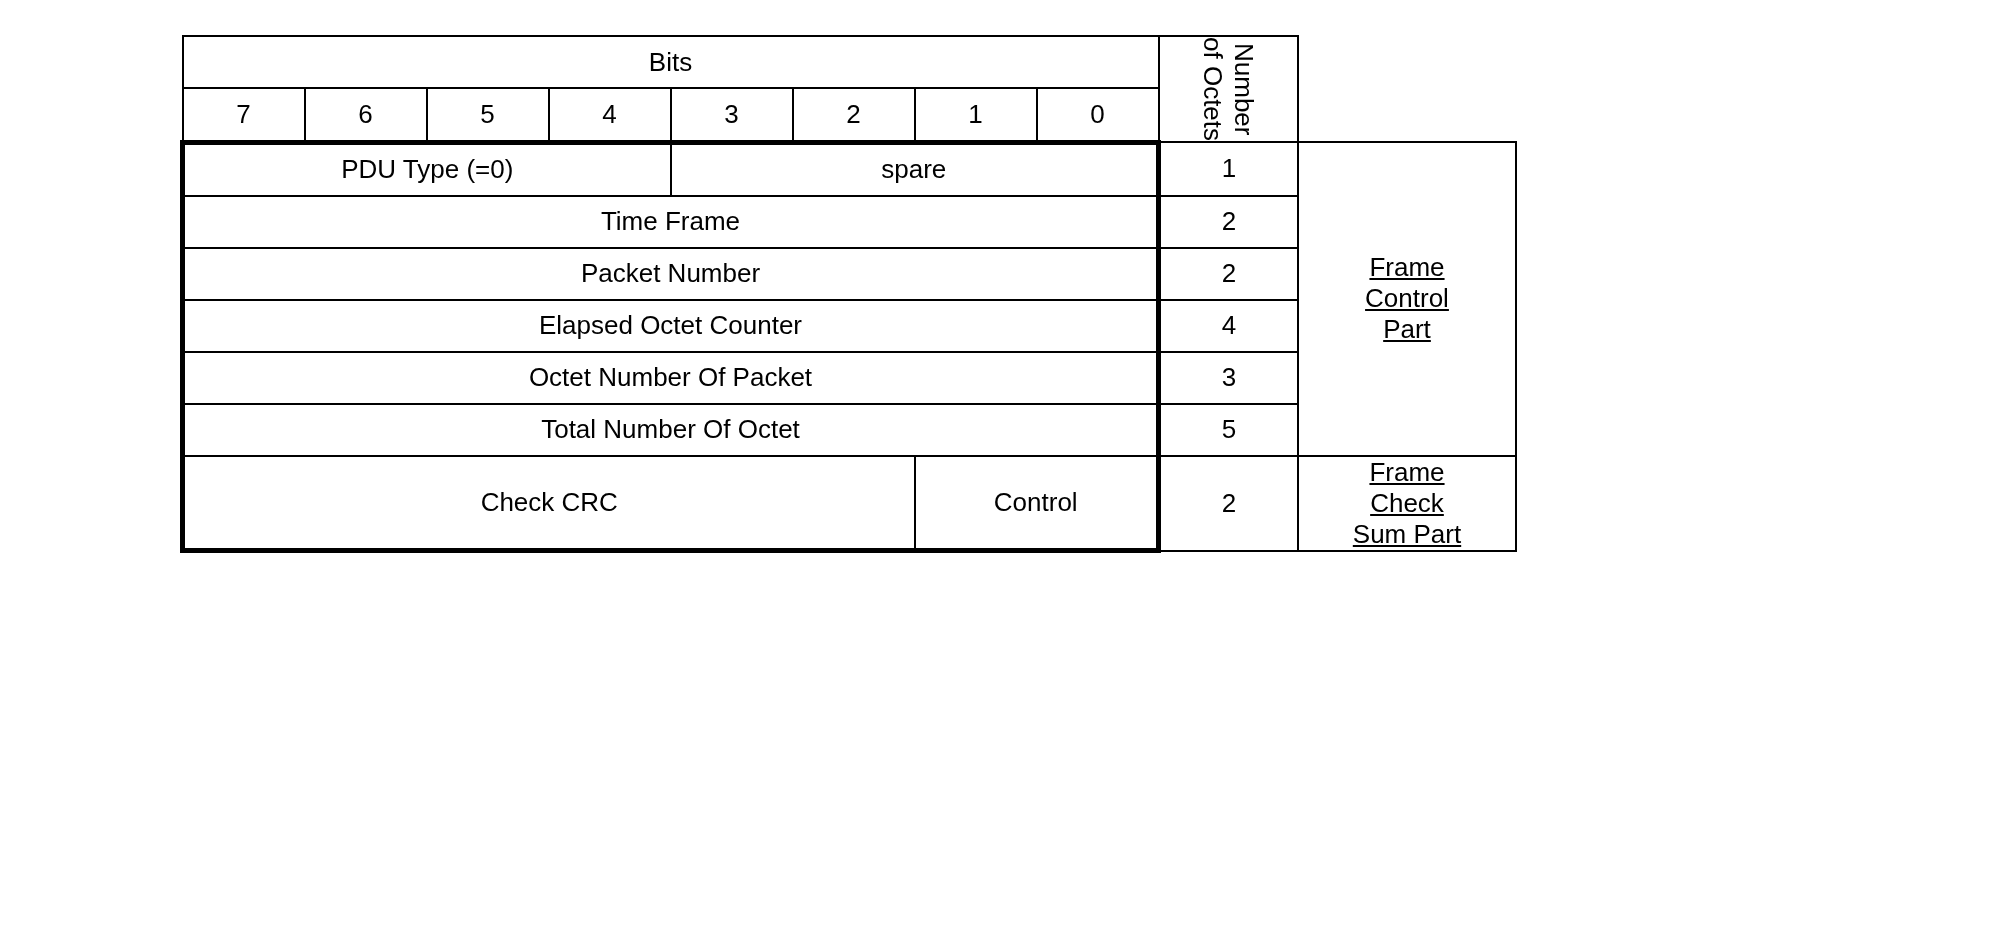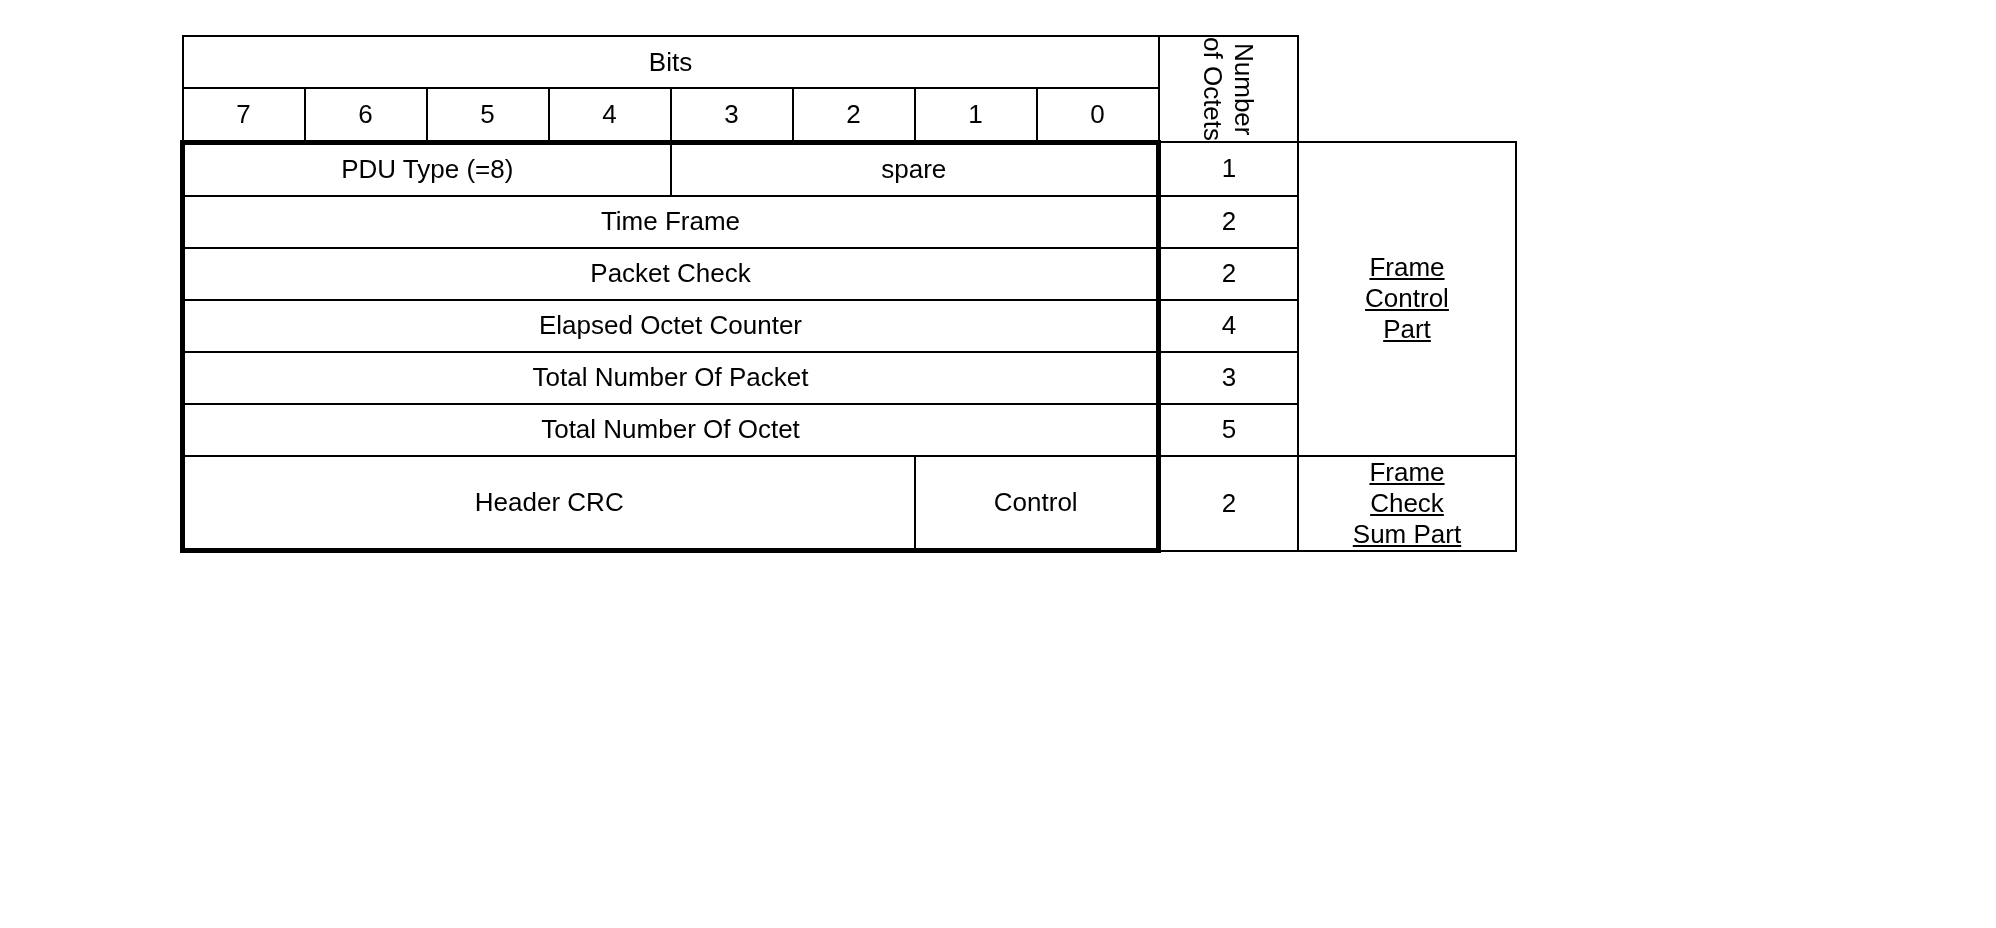--- a/index.html
+++ b/index.html
@@ -81,55 +81,55 @@
     <td class="bitcol bitnum">6</td>
     <td class="bitcol bitnum">5</td>
     <td class="bitcol bitnum">4</td>
     <td class="bitcol bitnum">3</td>
     <td class="bitcol bitnum">2</td>
     <td class="bitcol bitnum">1</td>
     <td class="bitcol bitnum">0</td>
   </tr>
 
   <tr>
-    <td colspan="4" class="thick-left thick-top">PDU Type (=8)</td>
+    <td colspan="4" class="thick-left thick-top">PDU Type (=0)</td>
     <td colspan="4" class="thick-top thick-right">spare</td>
     <td class="octets">1</td>
     <td rowspan="6" class="partlbl" style="white-space: pre-line;">Frame
 Control
 Part</td>
   </tr>
 
   <tr>
     <td colspan="8" class="thick-left thick-right">Time Frame</td>
     <td class="octets">2</td>
   </tr>
 
   <tr>
-    <td colspan="8" class="thick-left thick-right">Packet Check</td>
+    <td colspan="8" class="thick-left thick-right">Packet Number</td>
     <td class="octets">2</td>
   </tr>
 
   <tr>
     <td colspan="8" class="thick-left thick-right">Elapsed Octet Counter</td>
     <td class="octets">4</td>
   </tr>
 
   <tr>
-    <td colspan="8" class="thick-left thick-right">Total Number Of Packet</td>
+    <td colspan="8" class="thick-left thick-right">Octet Number Of Packet</td>
     <td class="octets">3</td>
   </tr>
 
   <tr>
     <td colspan="8" class="thick-left thick-right">Total Number Of Octet</td>
     <td class="octets">5</td>
   </tr>
 
   <tr>
-    <td colspan="6" class="tallrow thick-left thick-bottom">Header CRC</td>
+    <td colspan="6" class="tallrow thick-left thick-bottom">Check CRC</td>
     <td colspan="2" class="tallrow thick-right thick-bottom">Control</td>
     <td class="octets tallrow">2</td>
     <td class="partlbl tallrow" style="white-space: pre-line;">Frame
 Check
 Sum Part</td>
   </tr>
 </tbody>
     </table>
 </div>
 

